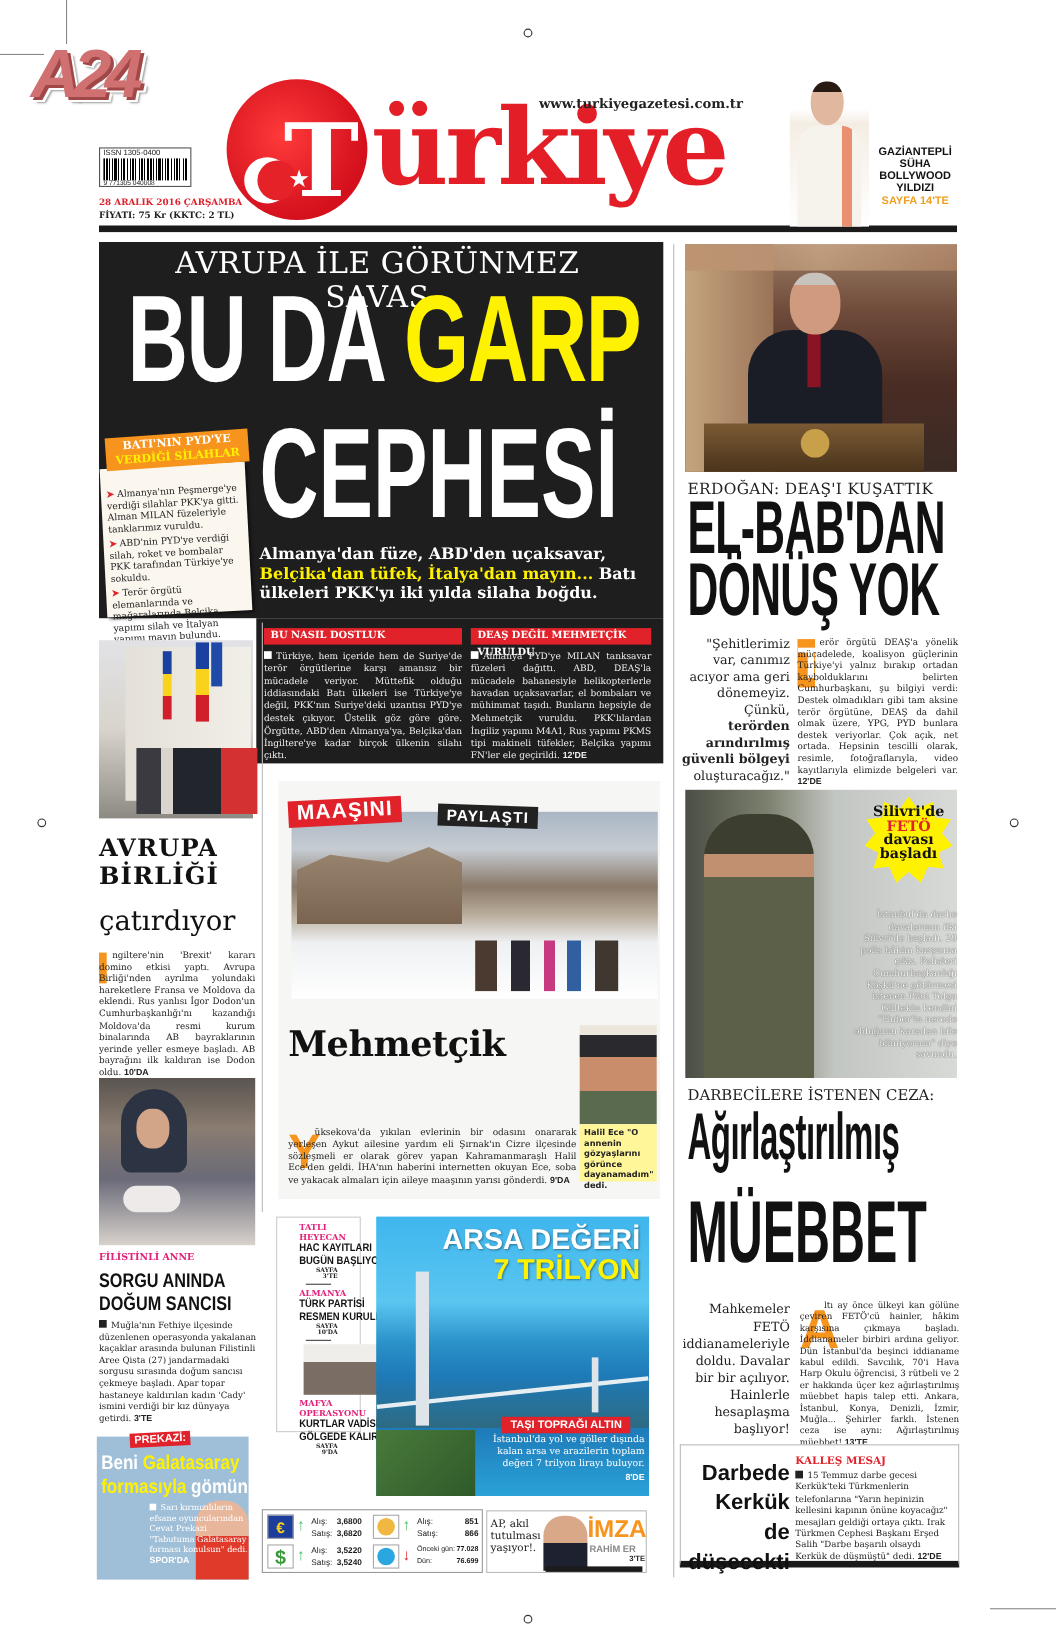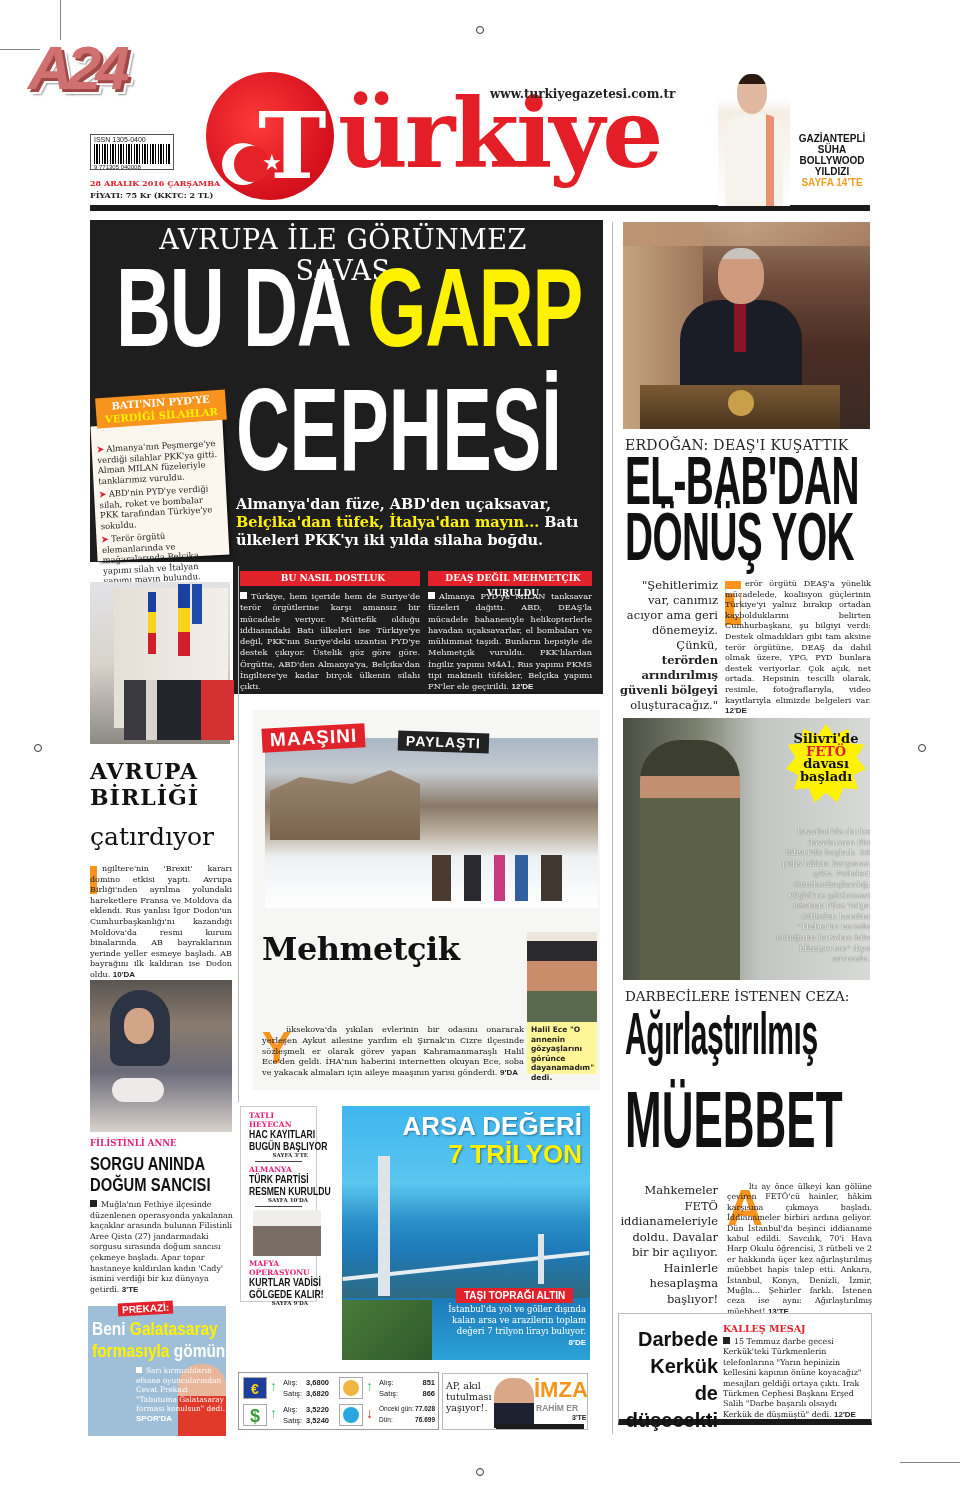--- a/index.html
+++ b/index.html
@@ -43,21 +43,21 @@
   .side-tag { left: 96px; top: 394px; width: 130px; height: 30px; background:#f7941d; transform: rotate(-4deg); font-family:"DejaVu Serif",serif; font-weight:900; font-size:10px; color:#fff; text-align:center; line-height:13px; padding-top:2px; }
   .side-tag .y { color:#fff200; }
   .side-card { left: 94px; top: 423px; width: 132px; height: 135px; background:#fbf7ee; transform: rotate(-3deg); padding:6px 5px; font-family:"DejaVu Serif",serif; font-size:8.4px; line-height:10.5px; color:#222; box-shadow: 2px 2px 3px rgba(0,0,0,.5); }
   .side-card p { margin-bottom:3px; }
   .side-card .arr { color:#e2222a; font-weight:700; }
   .deck { left: 236px; top: 495px; width: 366px; font-family:"DejaVu Serif",serif; font-weight:900; font-size:14.5px; line-height:18px; color:#fff; }
   .deck .y { color:#fff200; }
 
   
   .sub-area { left: 233px; top: 562px; width: 370px; height: 132px; background:#1e1e1e; }
-  .sub-tag { height: 15px; background:#e2222a; font-family:"DejaVu Serif",serif; font-weight:900; font-size:9px; color:#fff; padding-left:6px; line-height:15px;text-align:center; }
+  .sub-tag { height: 15px; background:#e2222a; font-family:"DejaVu Serif",serif; font-weight:900; font-size:9px; color:#fff; padding-left:6px; line-height:15px; }
   .sub-body { font-family:"DejaVu Serif",serif; font-size:8.2px; line-height:11.3px; color:#eee; text-align:justify; margin-top:5px; }
   .sq { display:inline-block; width:7px; height:7px; background:#fff; margin-right:4px; vertical-align:baseline; }
   .pg { font-family:"Liberation Sans",sans-serif; font-weight:700; font-size:8px; }
 
   
   .erd-photo { left: 623px; top: 222px; width: 247px; height: 207px; background: linear-gradient(180deg,#9a7c64 0%,#6e4a3a 30%,#4a2d24 60%,#3a2a24 100%); overflow:hidden; }
   .erd-curtain { left: 623px; top: 222px; width: 80px; height: 207px; background: linear-gradient(90deg,#c4a47e,#9b7458); }
   .erd-flag { left: 623px; top: 222px; width: 247px; height: 24px; background: linear-gradient(90deg,#b98a6a,#d8b490,#b98a6a); opacity:.6; }
   .erd-head { left: 718px; top: 248px; width: 46px; height: 56px; border-radius:45%; background: linear-gradient(180deg,#c9c3bd 0 20%,#d09a7e 20% 100%); }
   .erd-body { left: 680px; top: 300px; width: 122px; height: 100px; border-radius: 40px 40px 0 0; background:#1a1c26; }
@@ -329,21 +329,21 @@
 
 <div class="abs pre-box"></div>
 <div class="abs pre-man"></div>
 <div class="abs pre-tag">PREKAZİ:</div>
 <div class="abs pre-hl">
   <div><span>Beni </span><span class="y">Galatasaray</span></div>
   <div><span class="y">formasıyla</span><span> gömün</span></div>
 </div>
 <div class="abs pre-text"><span class="sq"></span><span>Sarı kırmızılıların efsane oyuncularından Cevat Prekazi "Tabutuma Galatasaray forması konulsun" dedi.</span> <span class="pg">SPOR'DA</span></div>
 
-<div class="abs briefs" style="padding:4px 8px;">
+<div class="abs briefs" style="padding:4px 20px;margin-left:11px;">
   <div>
     <div class="brief-kick">TATLI HEYECAN</div>
     <div class="brief-hl">HAC KAYITLARI</div>
     <div class="brief-hl">BUGÜN BAŞLIYOR</div>
     <div class="brief-pg">SAYFA 3'TE</div>
   </div>
   <div class="brief-rule"></div>
   <div>
     <div class="brief-kick">ALMANYA</div>
     <div class="brief-hl">TÜRK PARTİSİ</div>

